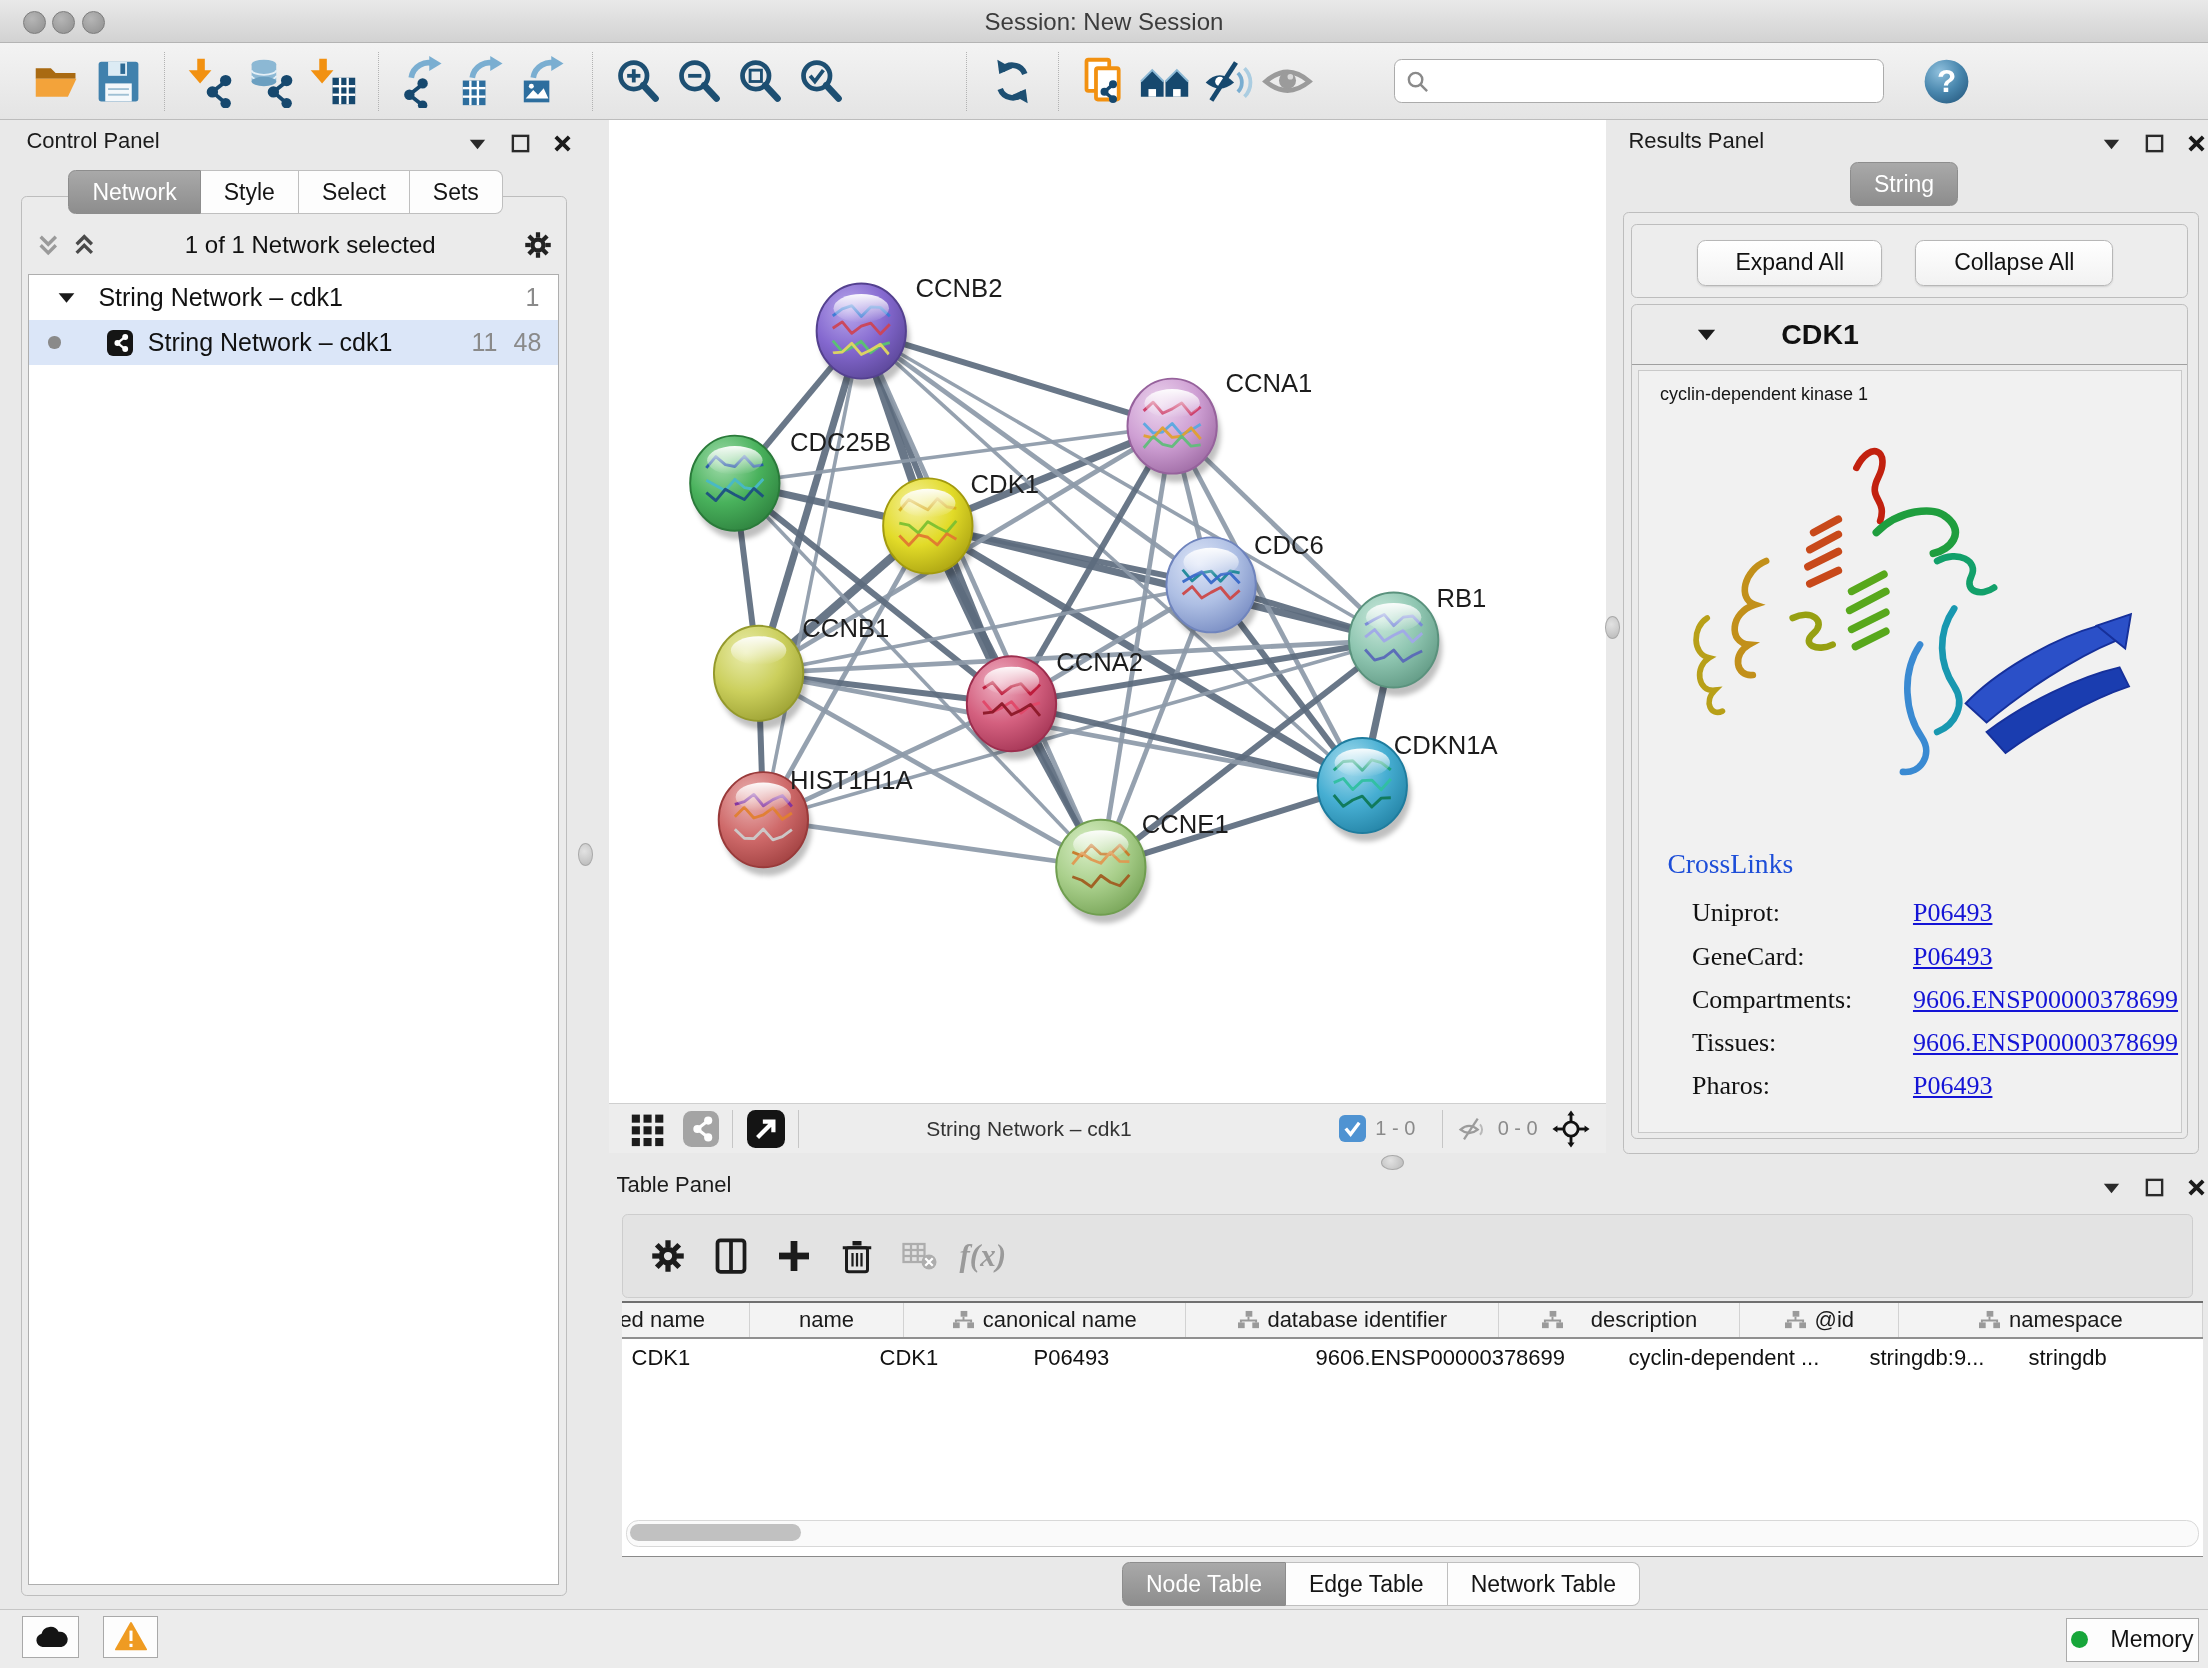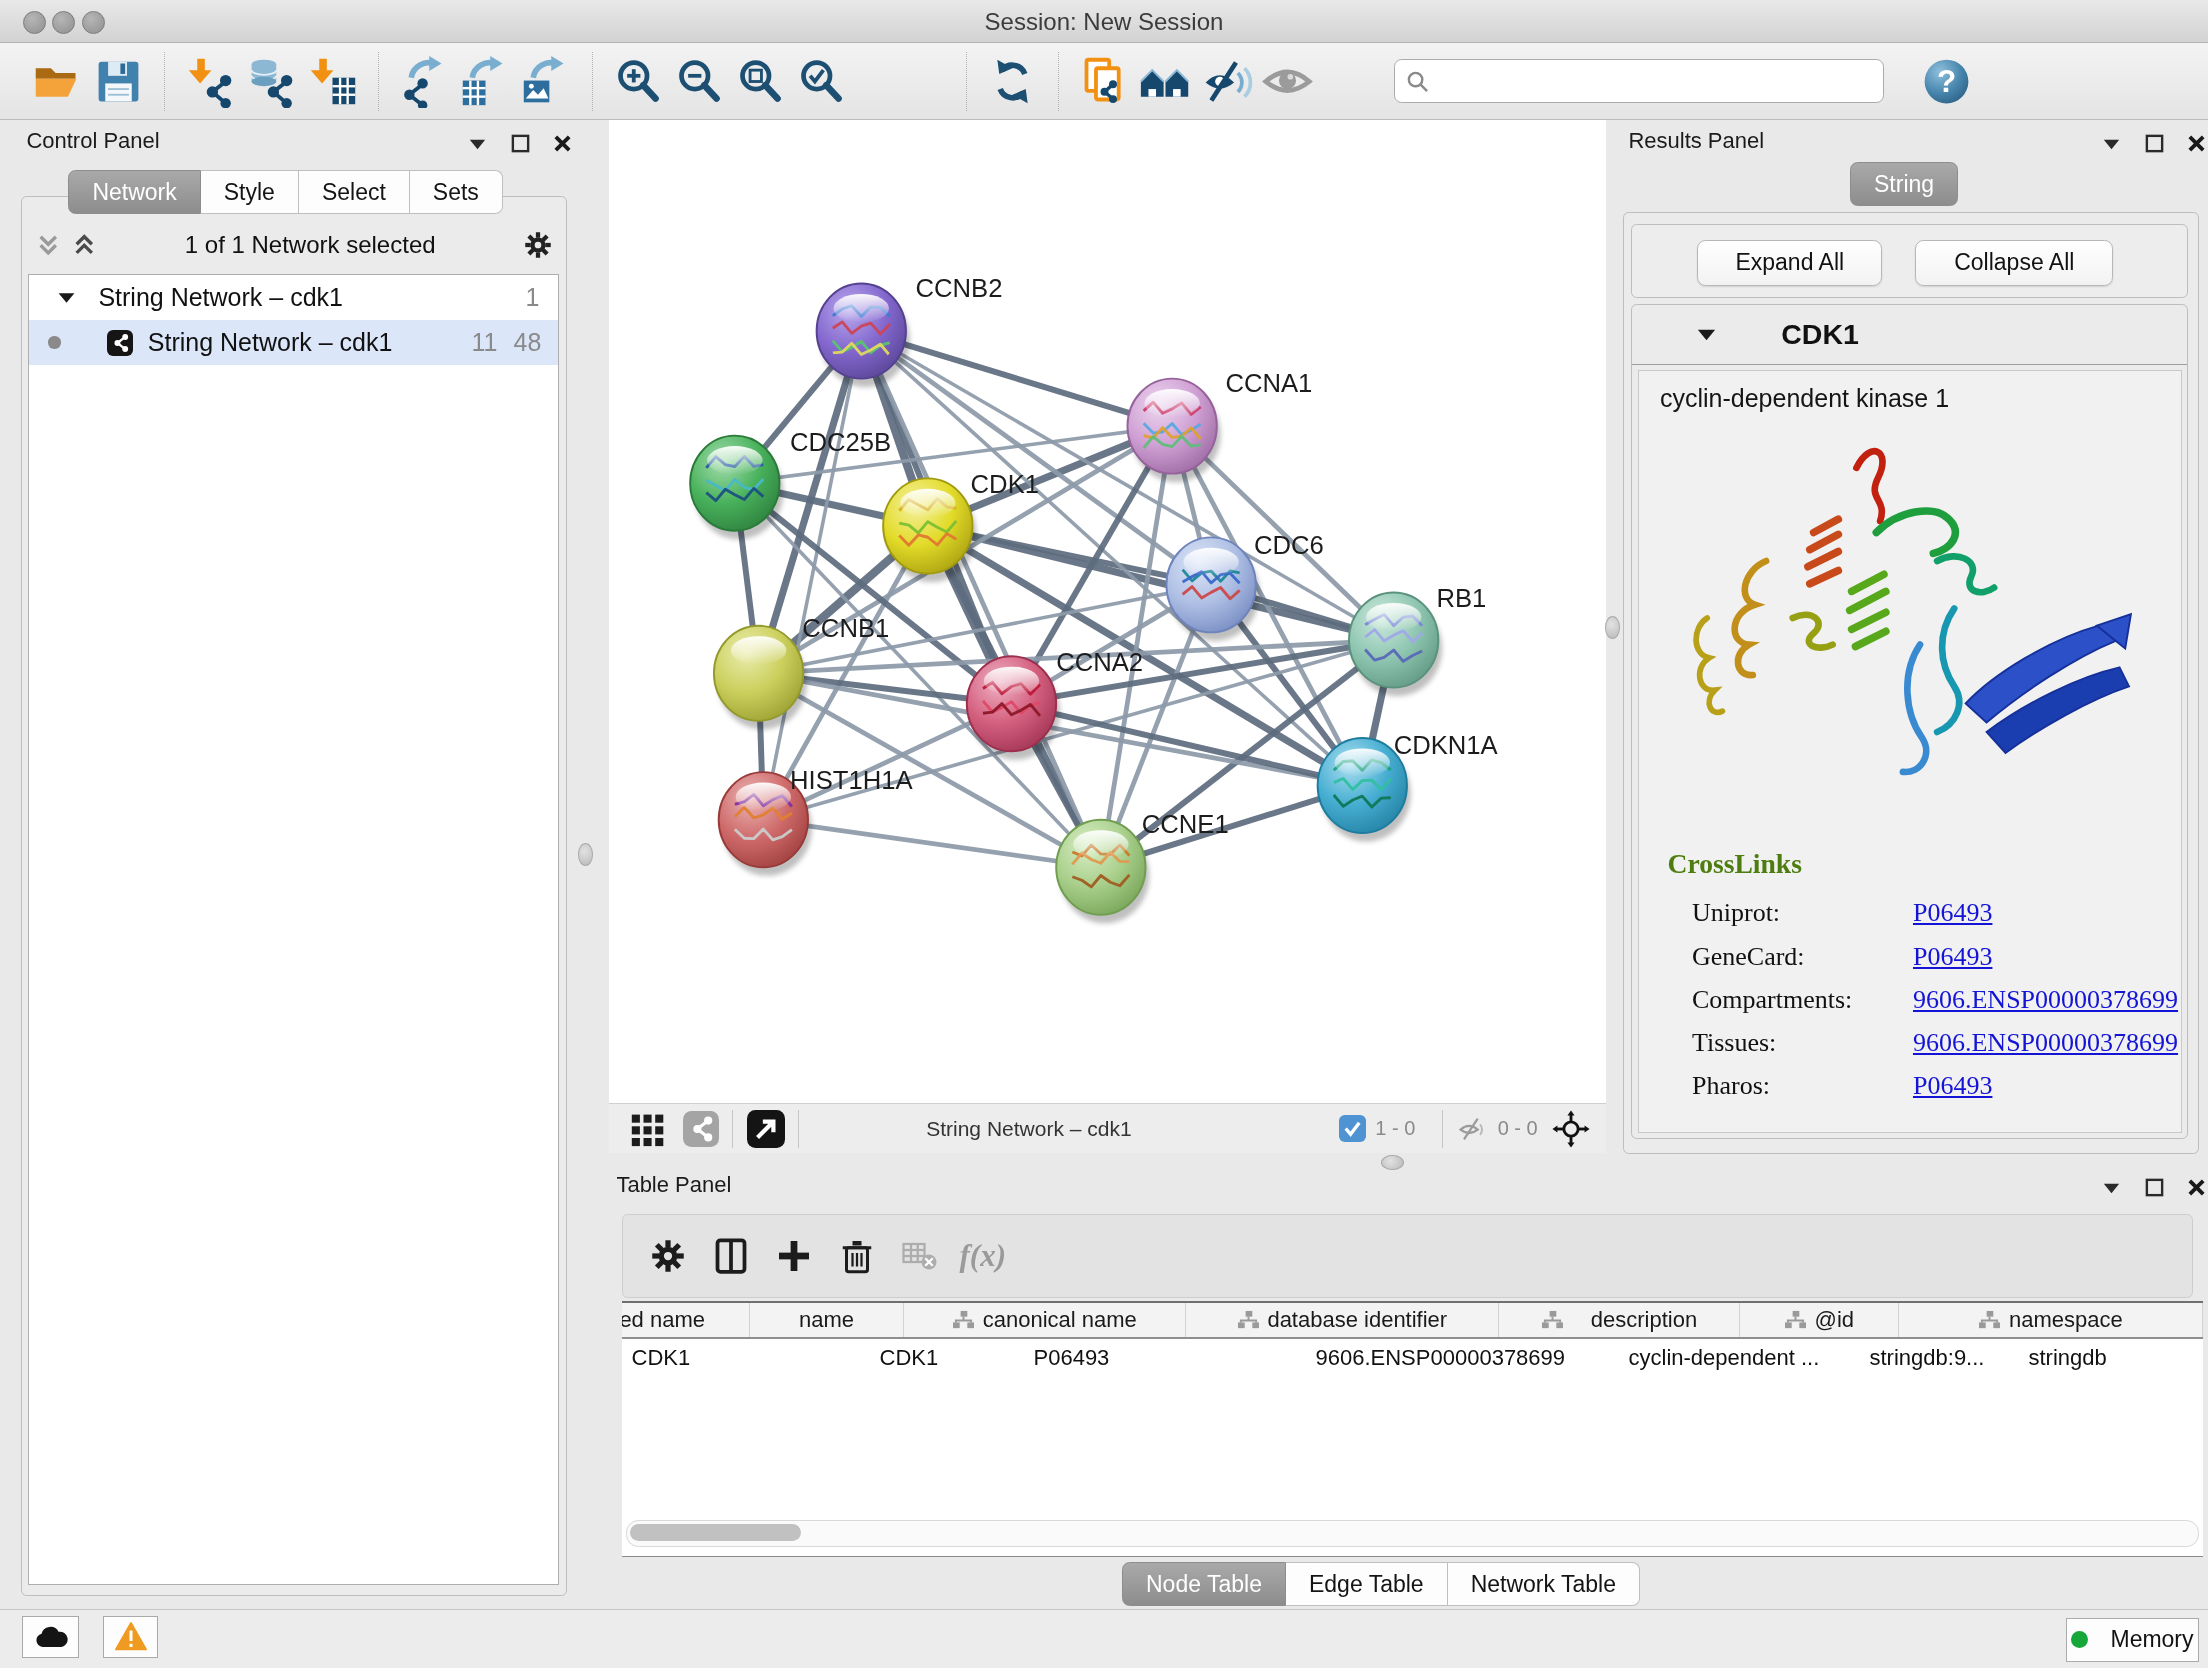--- a/index.html
+++ b/index.html
@@ -52,21 +52,21 @@
   .ntsep{width:0;height:38px;border-left:1px solid #c6c6c6;margin:0 13.3px;}
   .dot-h{position:absolute;width:13.3px;height:21px;border-radius:50%;
      background:radial-gradient(circle at 40% 35%,#e2e2e2,#b9b9b9);border:1px solid #a9a9a9;}
   .dot-w{position:absolute;width:21px;height:13.3px;border-radius:50%;
      background:radial-gradient(circle at 40% 35%,#e2e2e2,#b9b9b9);border:1px solid #a9a9a9;}
 
   
   .btn{background:linear-gradient(#ffffff,#f2f2f2);border:1px solid #b7b7b7;border-radius:8.6px;
      font-size:23px;color:#111;display:flex;align-items:center;justify-content:center;
      box-shadow:0 1px 1.9px rgba(0,0,0,.12);}
-  .rp-desc{font-size:25px;color:#151515;}
+  .rp-desc{font-size:18px;color:#151515;}
   .serif{font-family:"Liberation Serif","DejaVu Serif",serif;}
   .clrow{display:flex;margin:13.3px 0 0 53px;font-size:26px;}
   .cllabel{width:221px;color:#111;}
   .cllink{color:#1414d6;text-decoration:underline;}
 
   
   .tp-toolbar{position:absolute;background:#e3e3e3;border:1px solid #cdcdcd;border-radius:5.7px;
      display:flex;align-items:center;}
   .tpi{width:63px;height:63px;display:flex;align-items:center;justify-content:center;}
   .fx{font-family:"Liberation Serif","DejaVu Serif",serif;font-style:italic;font-size:31px;color:#9a9a9a;font-weight:bold;}
@@ -700,21 +700,21 @@
             <path d="M300 140 C322 128 344 140 336 156 C328 172 346 178 360 168" stroke="#12a06a" stroke-width="7"></path>
             <path d="M318 190 C300 216 302 248 318 272 C330 290 320 312 300 320" stroke="#1898b0" stroke-width="7"></path>
             <path d="M282 228 C262 258 266 300 284 326 C296 344 282 364 264 362" stroke="#3a8ad2" stroke-width="7"></path>
           </g>
           <g stroke="#16309a" stroke-width="2">
             <path d="M330 290 C360 258 420 222 470 208 L488 224 C444 242 390 278 352 310 Z" fill="#2b50c8"></path>
             <path d="M352 320 C392 290 448 262 492 252 L502 272 C460 286 408 316 372 342 Z" fill="#1a3db0"></path>
             <path d="M468 208l36-12-6 36z" fill="#2b50c8"></path>
           </g>
         </svg>
-        <div class="serif abs" style="left:28.5px;top:477px;font-size:27.6px;font-weight:bold;color:#4d7c0f">CrossLinks</div>
+        <div class="serif abs" style="left:28.5px;top:477px;font-size:27.6px;font-weight:normal;color:#1d4ed8">CrossLinks</div>
         <div class="serif abs" style="left:0;top:514px;width:542px" id="crosslinks">
             <div class="clrow">
               <span class="cllabel">Uniprot:</span>
               <a class="cllink">P06493</a>
             </div>
             <div class="clrow">
               <span class="cllabel">GeneCard:</span>
               <a class="cllink">P06493</a>
             </div>
             <div class="clrow">

